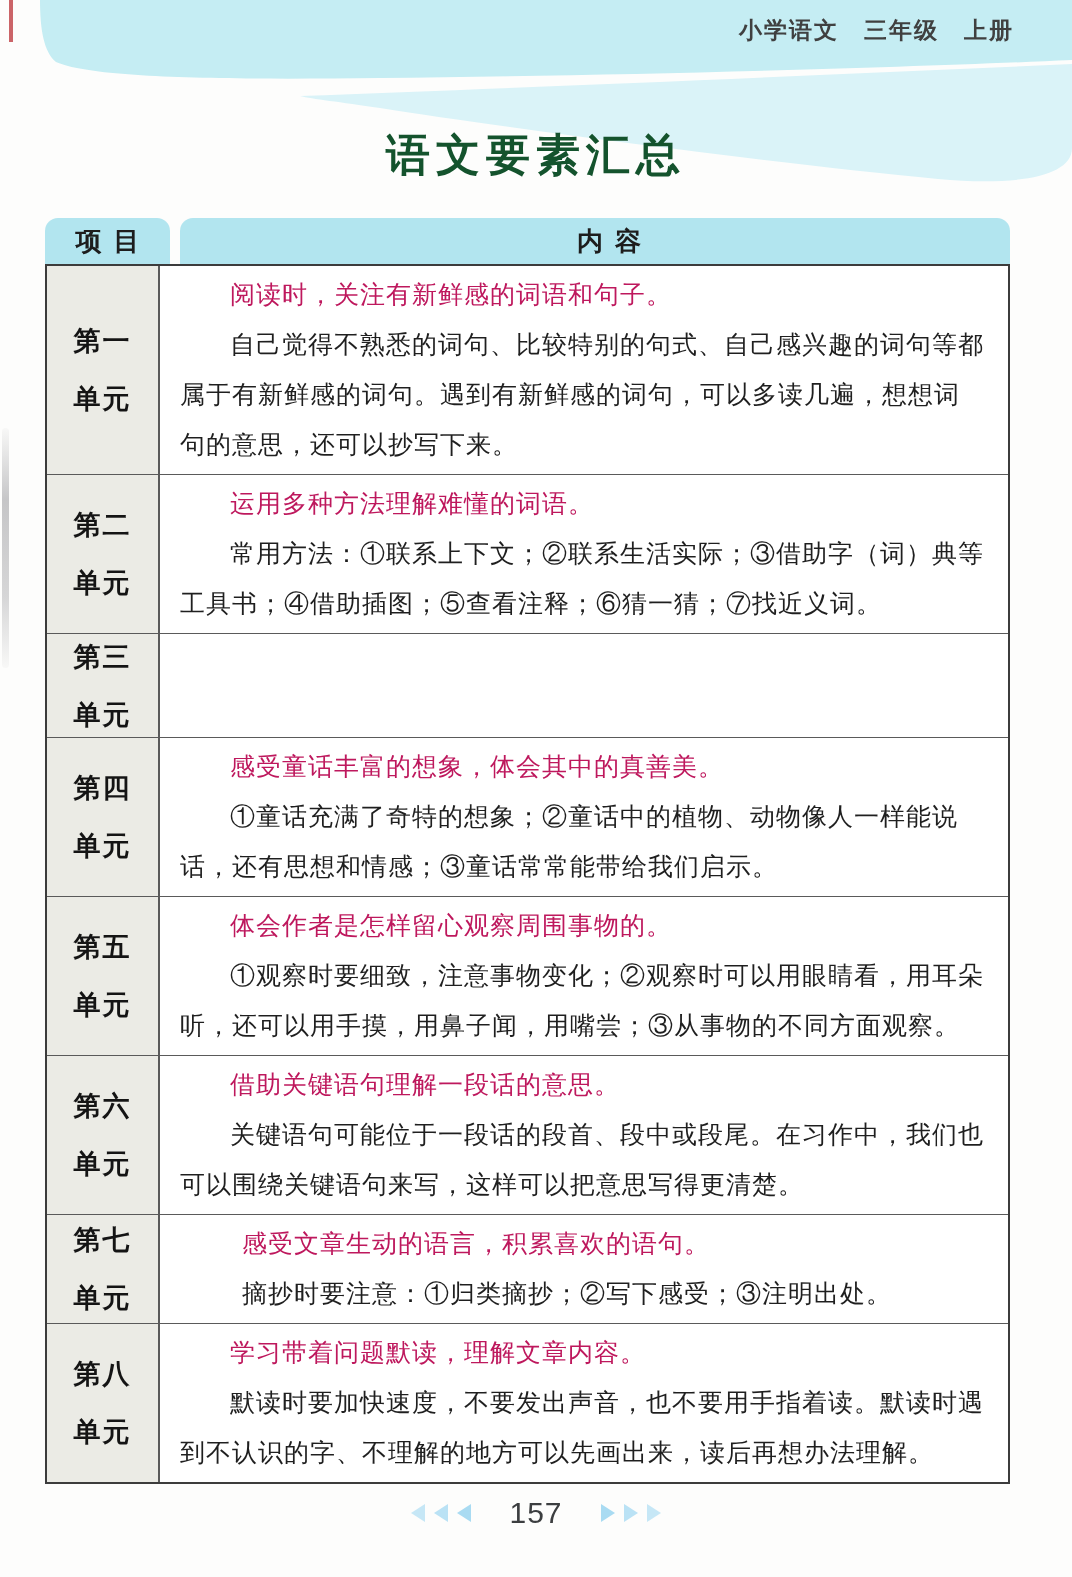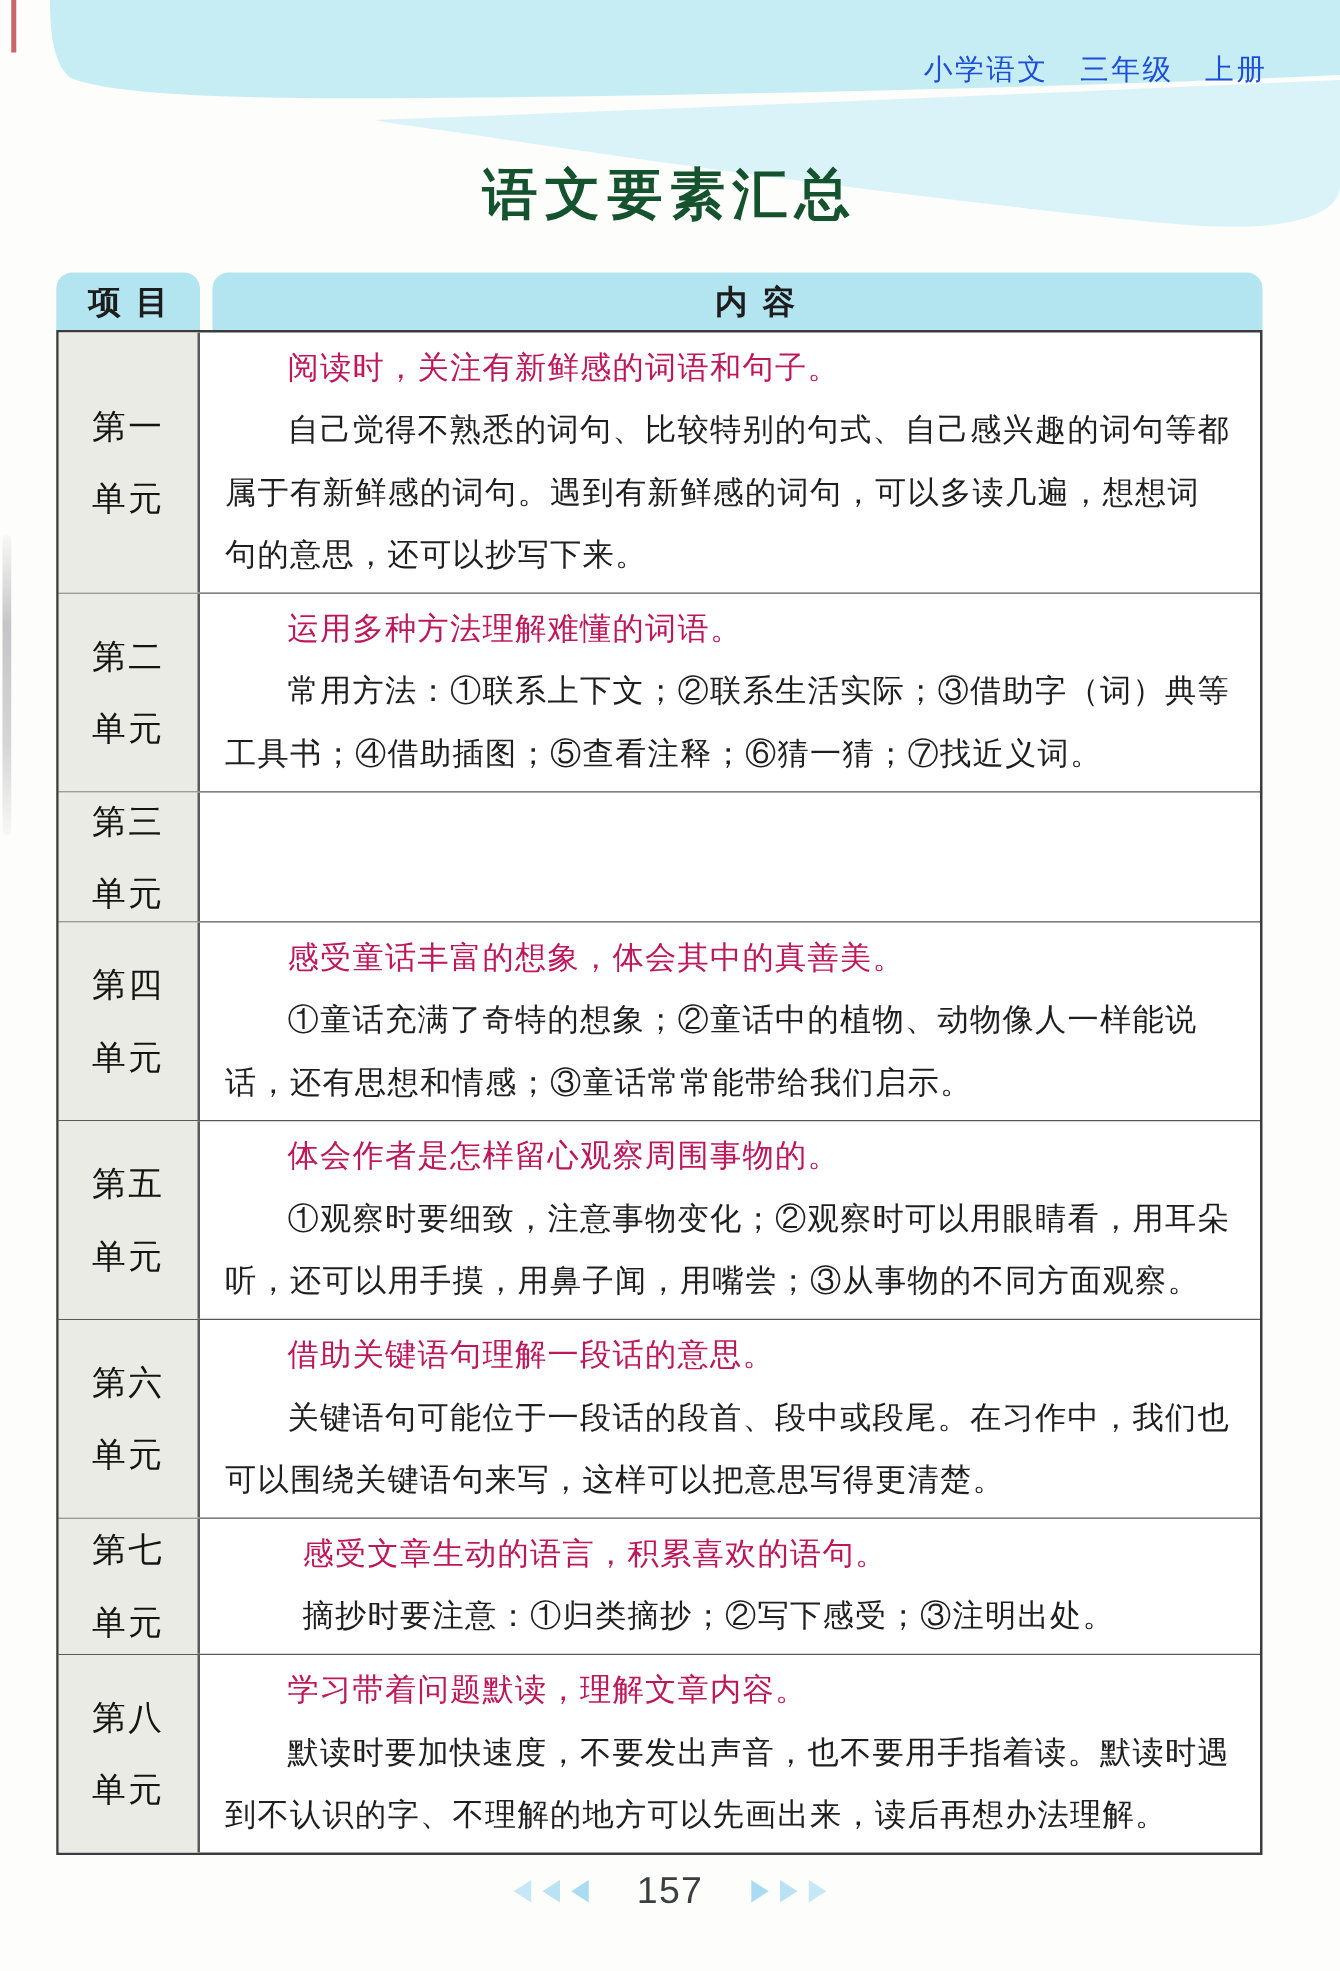--- a/index.html
+++ b/index.html
@@ -12,48 +12,48 @@
   }
 
   
   .header-waves { position:absolute; top:0; left:0; pointer-events:none; }
   .spine-red-mark { position:absolute; left:9px; top:0; width:4px; height:42px; background:#c2494e; opacity:.85; }
   .spine-smudge { position:absolute; left:2px; top:428px; width:7px; height:240px;
     background:linear-gradient(180deg, rgba(150,150,150,.05), rgba(130,130,135,.45) 30%, rgba(140,140,145,.35) 70%, rgba(150,150,150,.05));
     border-radius:4px; }
 
   .book-label {
-    position:absolute; top:40px; right:58px;
-    font-size:23px; font-weight:normal; color:#1d4ed8; letter-spacing:2px;
+    position:absolute; top:15px; right:58px;
+    font-size:23px; font-weight:bold; color:#404040; letter-spacing:2px;
   }
 
   .page-title {
     position:absolute; top:126px; left:0; width:100%;
     text-align:center; font-size:44px; font-weight:bold;
     color:#14532d; letter-spacing:6px;
   }
 
   
   .summary-table { position:absolute; top:218px; left:45px; width:965px; }
 
   .thead { display:flex; gap:10px; height:46px; }
   .th { background:#b2e5ef; border-radius:13px 13px 0 0;
         display:flex; align-items:center; justify-content:center;
         font-size:26px; font-weight:bold; color:#1d1d1d; letter-spacing:12px; text-indent:12px; }
-  .th-item { width:115px; }
+  .th-item { width:125px; }
   .th-content { flex:1;padding-left:28px; }
 
   .tbody { border:2px solid #3c3c3c; background:#fff; }
   .trow { display:flex; border-bottom:1px solid #5a5a5a; }
   .trow:last-child { border-bottom:none; }
 
   .td-unit {
     width:113px; background:#ebebe5; border-right:2px solid #5a5a5a;
     display:flex; flex-direction:column; align-items:center; justify-content:center;
-    gap:22px; font-size:27px; font-weight:normal; color:#141414; letter-spacing:2px;
+    gap:22px; font-size:27px; font-weight:bold; color:#141414; letter-spacing:2px;
   }
   .td-content {
     flex:1; padding:4px 24px 4px 20px;
     display:flex; flex-direction:column; justify-content:center;
     font-family:"Liberation Serif", serif;
     font-size:25px; line-height:50px; color:#1f1f1f; letter-spacing:1px;
   }
   .key-point { color:#be185d; text-indent:2em; }
   .detail { text-indent:2em; }
 

